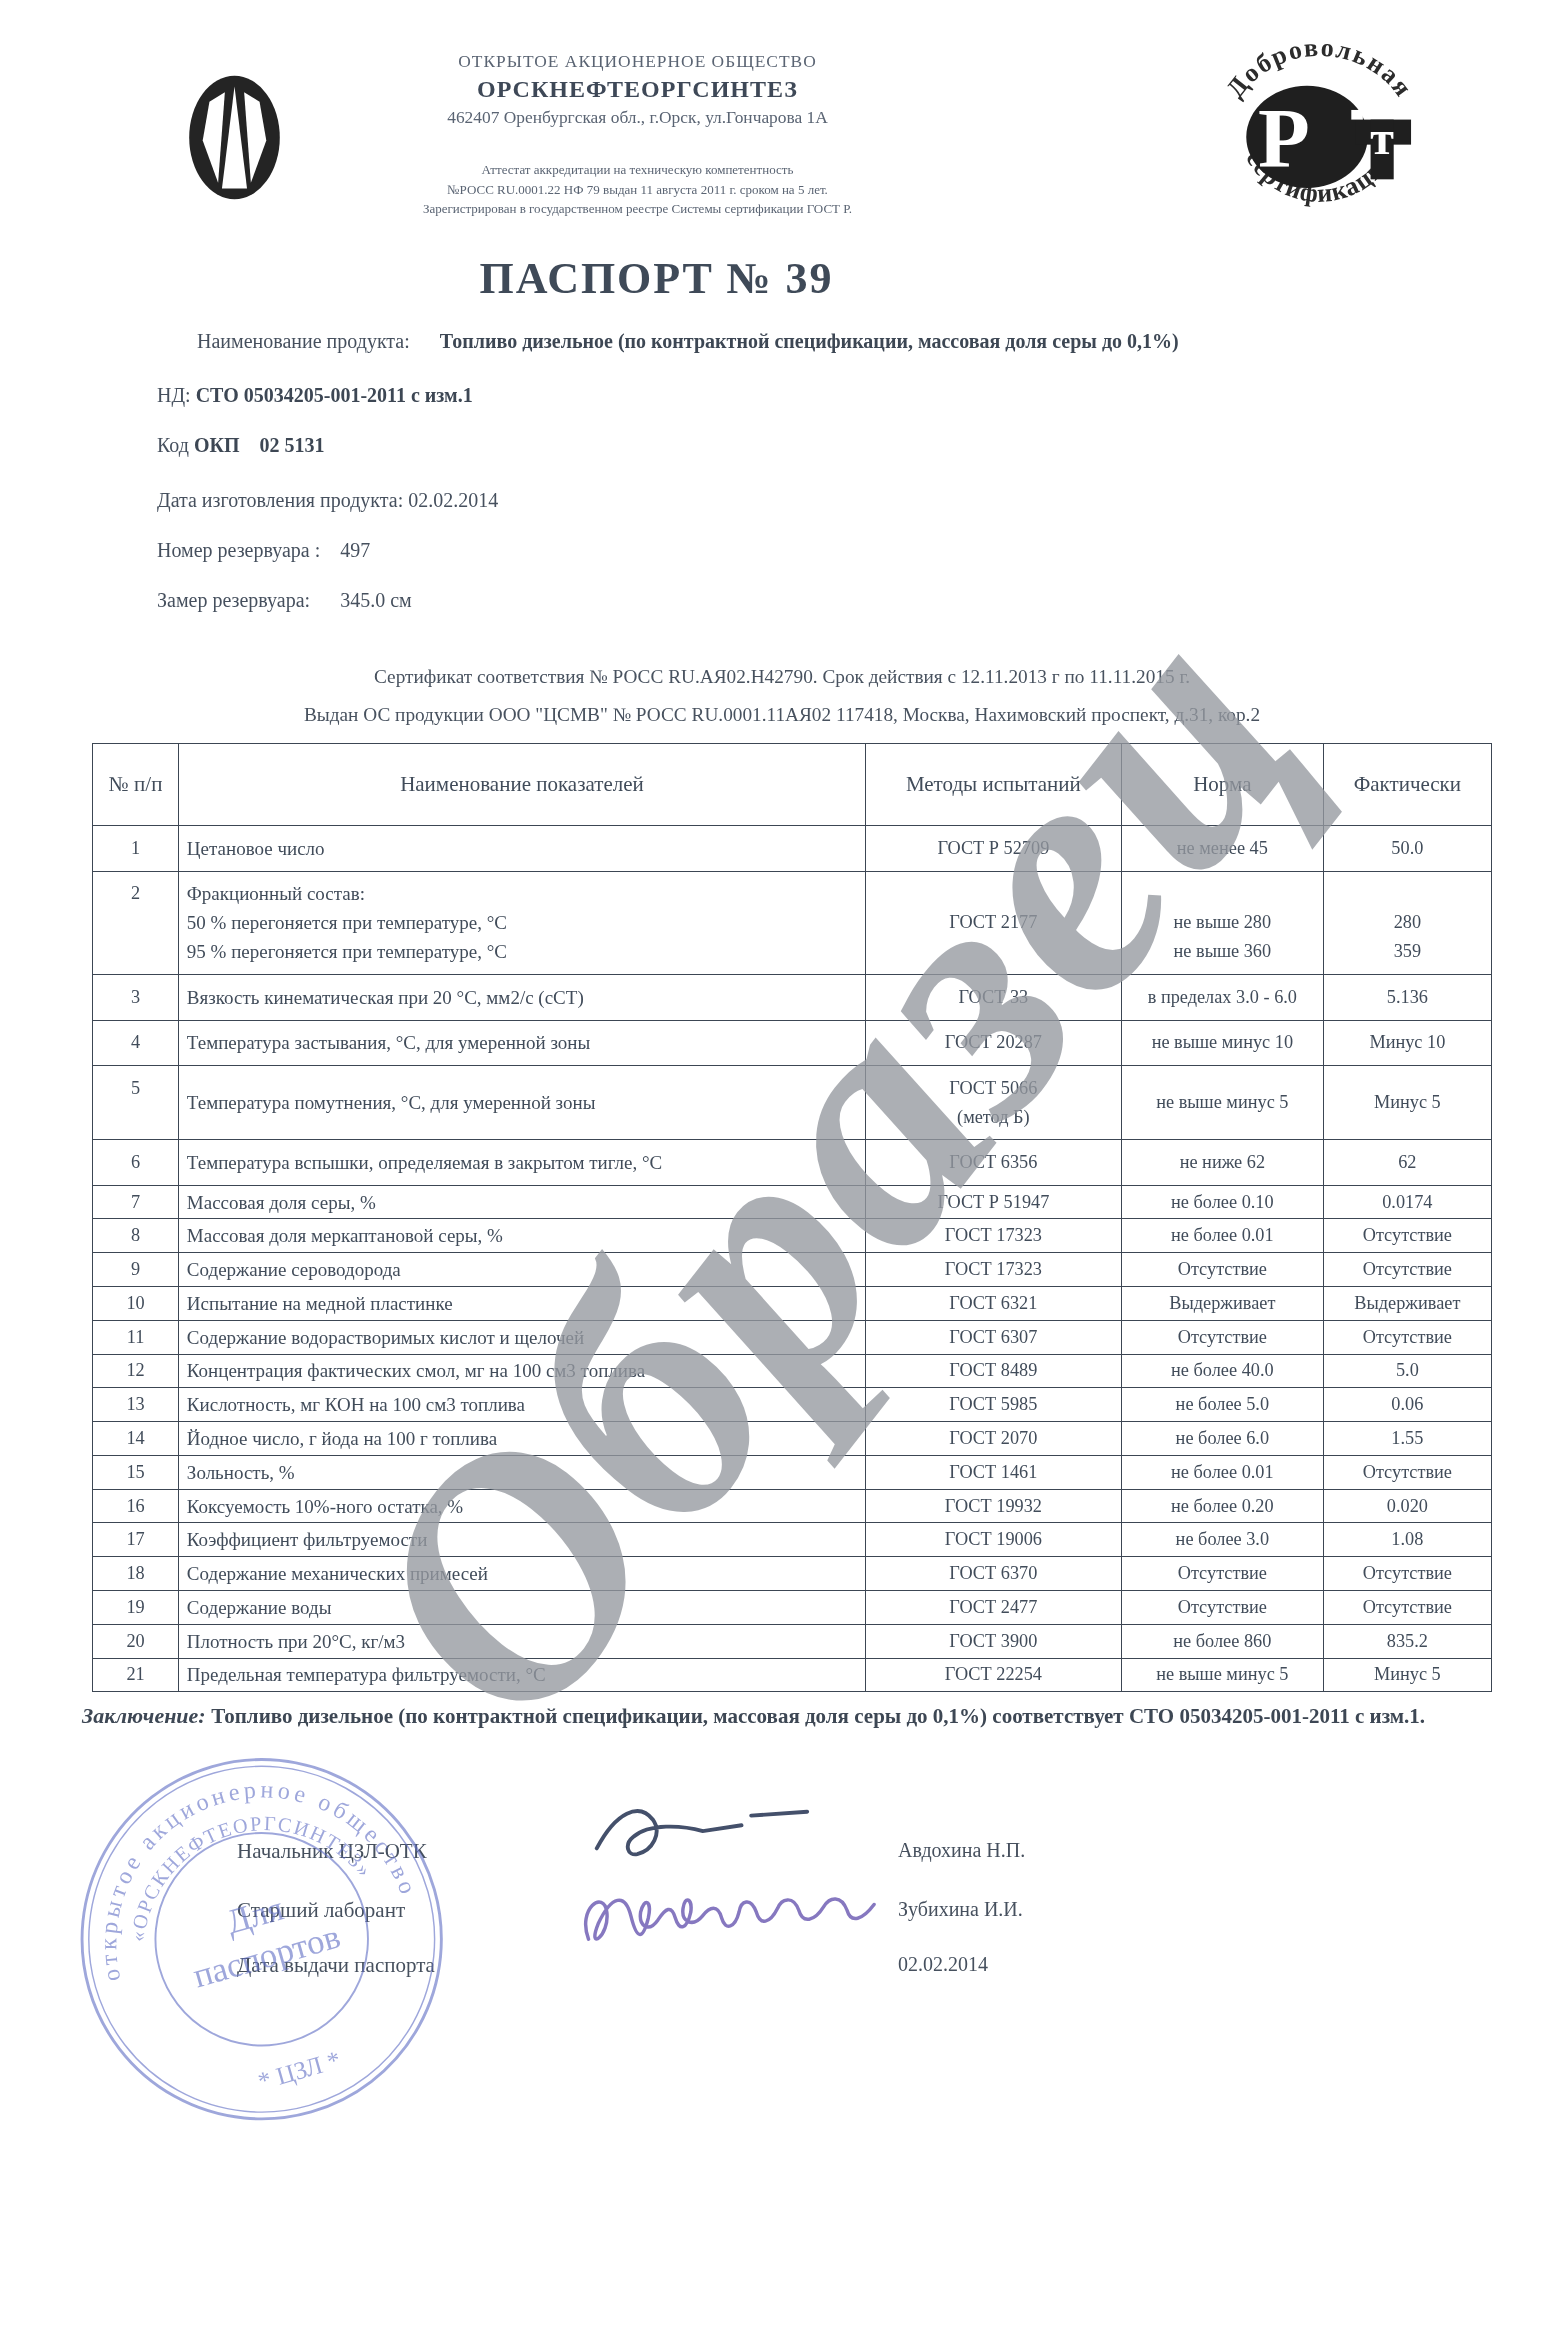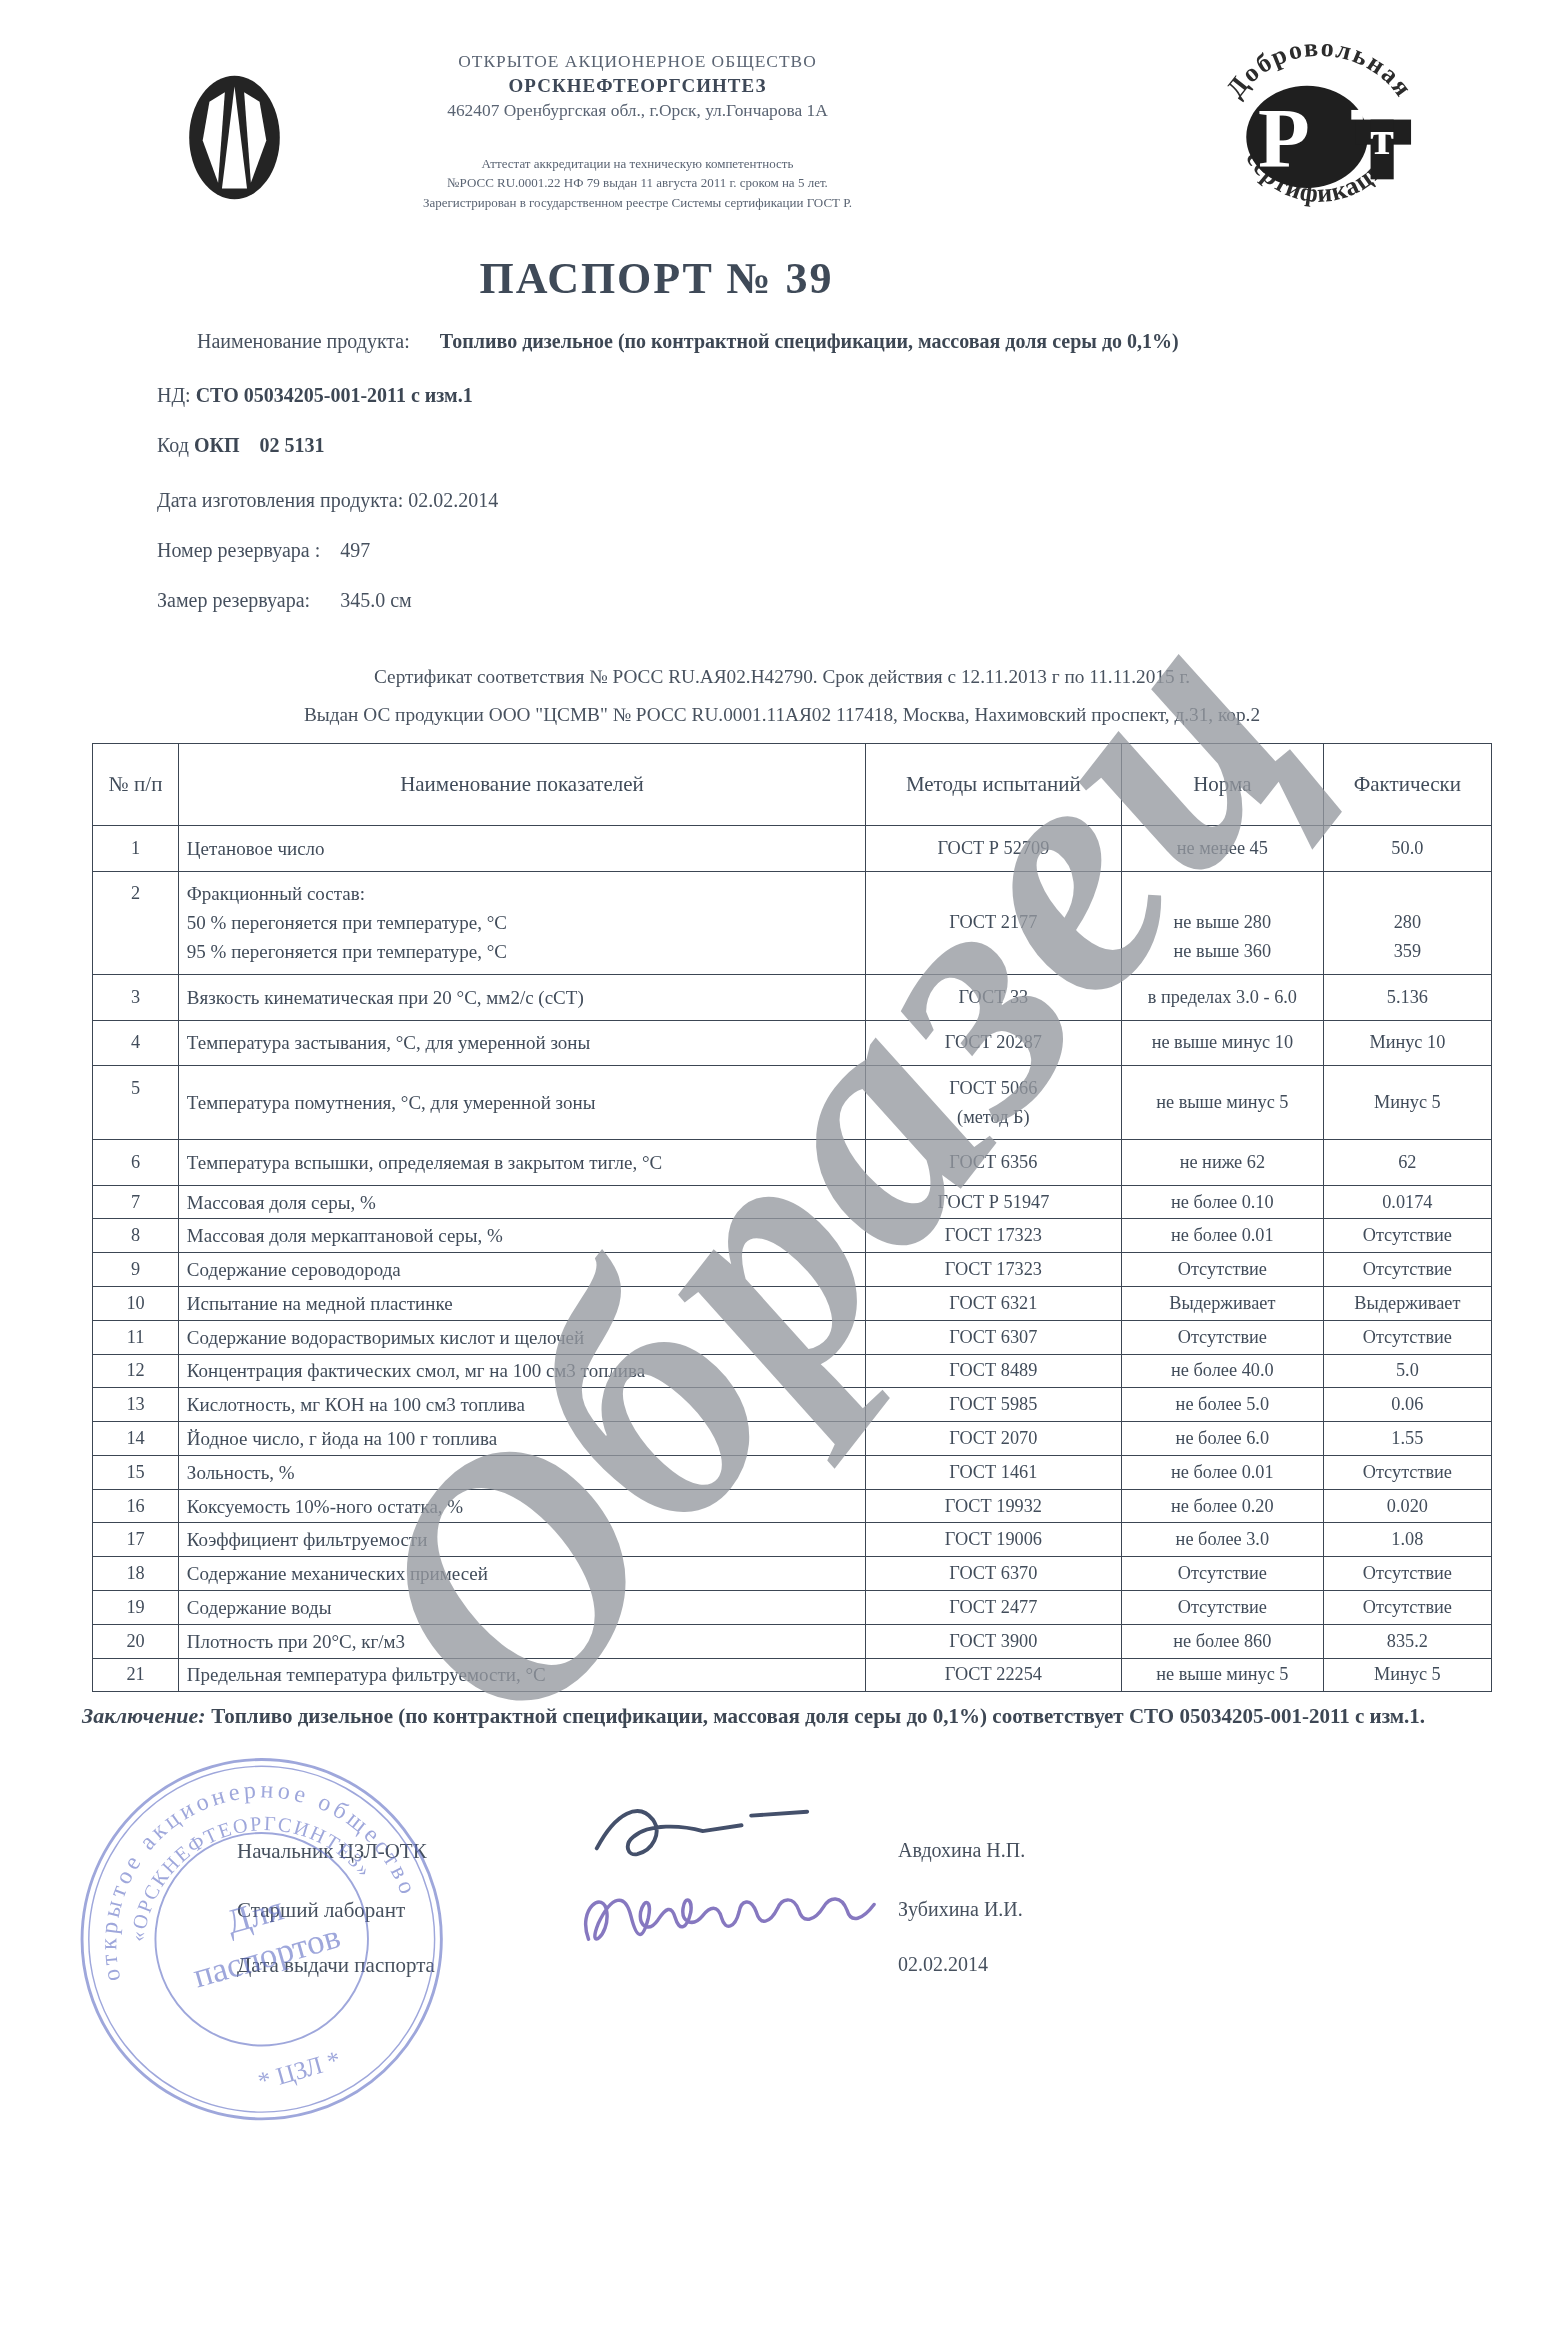--- a/index.html
+++ b/index.html
@@ -6,21 +6,21 @@
   .page{
     position:relative;width:1560px;height:2348px;background:#ffffff;
     font-family:"Liberation Serif","DejaVu Serif",serif;color:#46505e;
     overflow:hidden;margin:0 auto;
   }
   .abs{position:absolute;}
 
   
   .hdr-text{left:290px;top:50px;width:695px;text-align:center;line-height:1.35;}
   .hdr-line1{font-size:17.4px;letter-spacing:1px;color:#5a6473;}
-  .hdr-line2{font-size:19px;font-weight:bold;color:#3e4857;letter-spacing:1px;}
+  .hdr-line2{font-size:24px;font-weight:bold;color:#3e4857;letter-spacing:1px;}
   .hdr-line3{font-size:17.4px;color:#5a6473;text-align:center;}
   .hdr-small{margin-top:31px;font-size:13px;color:#5a6473;line-height:1.5;}
 
   
   .doc-title{left:0;top:253px;width:1313px;text-align:center;
     font-size:44px;font-weight:bold;color:#3f4a58;letter-spacing:1.9px;}
 
   
   .pline{left:157px;font-size:20px;white-space:pre;color:#46505e;}
   .pline b{color:#3d4754;}

